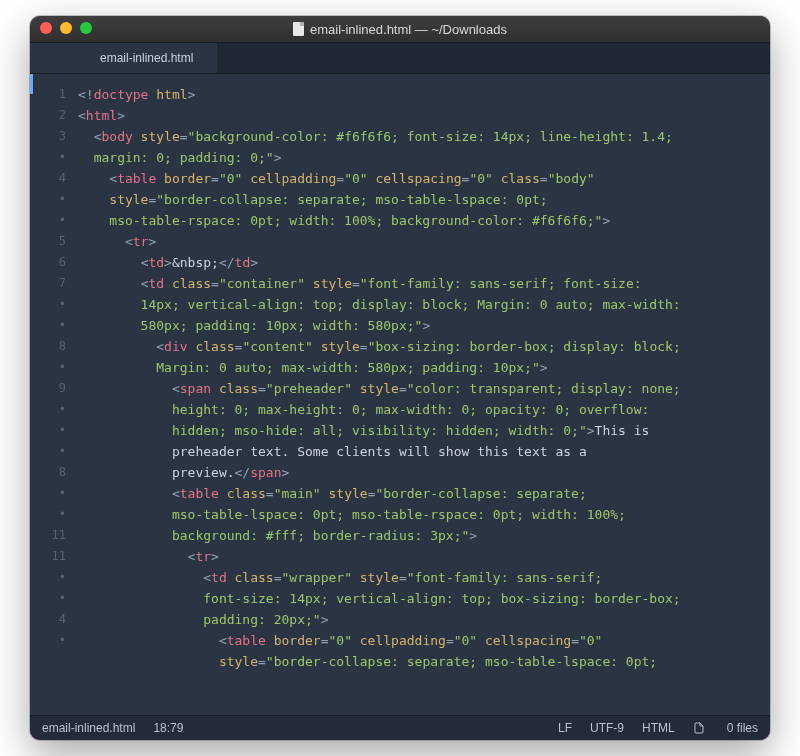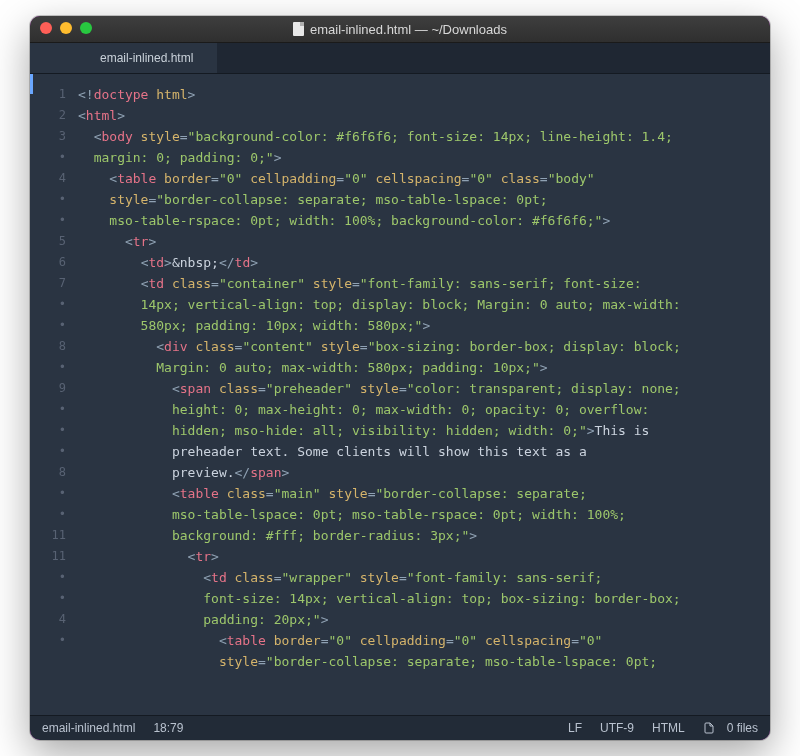--- a/index.html
+++ b/index.html
@@ -160,21 +160,21 @@
     color: #b9c2cf;
     font-family: -apple-system, "Helvetica Neue", Arial, sans-serif;
     font-size: 12px;
     padding: 0 12px;
     gap: 18px;
   }
   .status .spacer { flex: 1; }
   .files-icon {
     display: inline-flex;
     align-items: center;
-    gap: 12px;
+    gap: 22px;
   }
   .files-icon svg {
     width: 12px;
     height: 14px;
   }
 </style>
 </head>
 <body>
 
 <div class="wrap">

